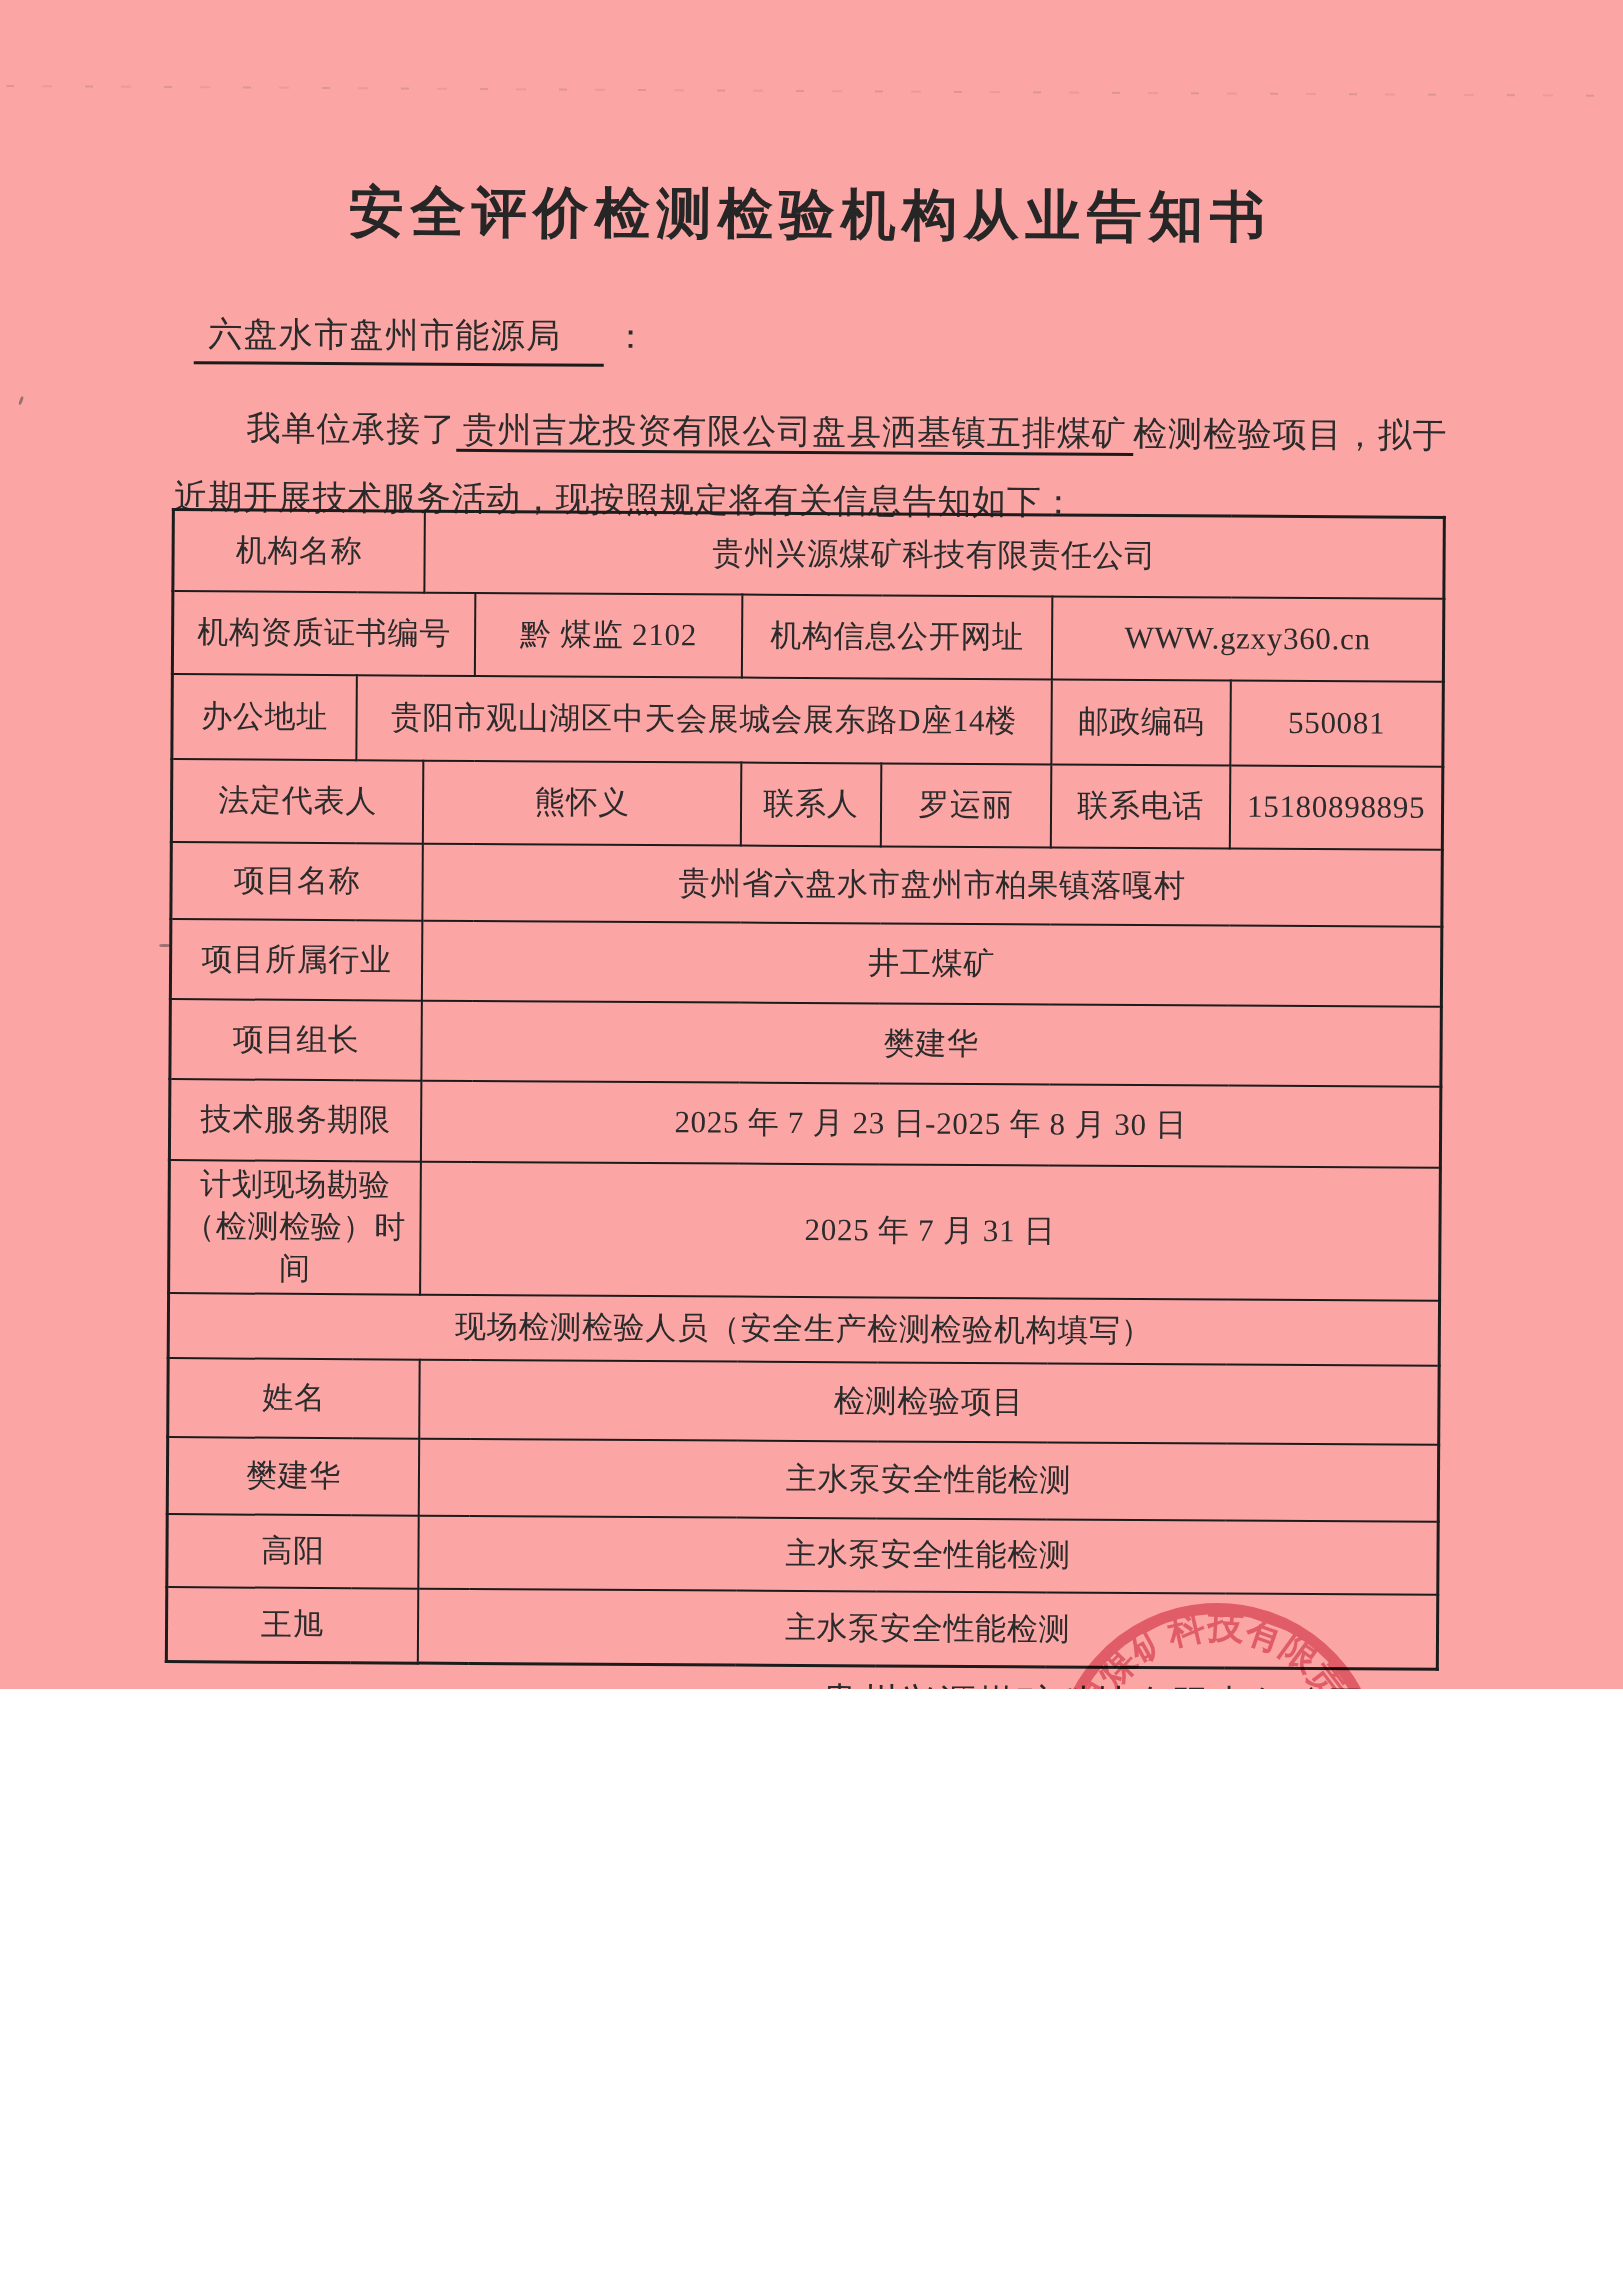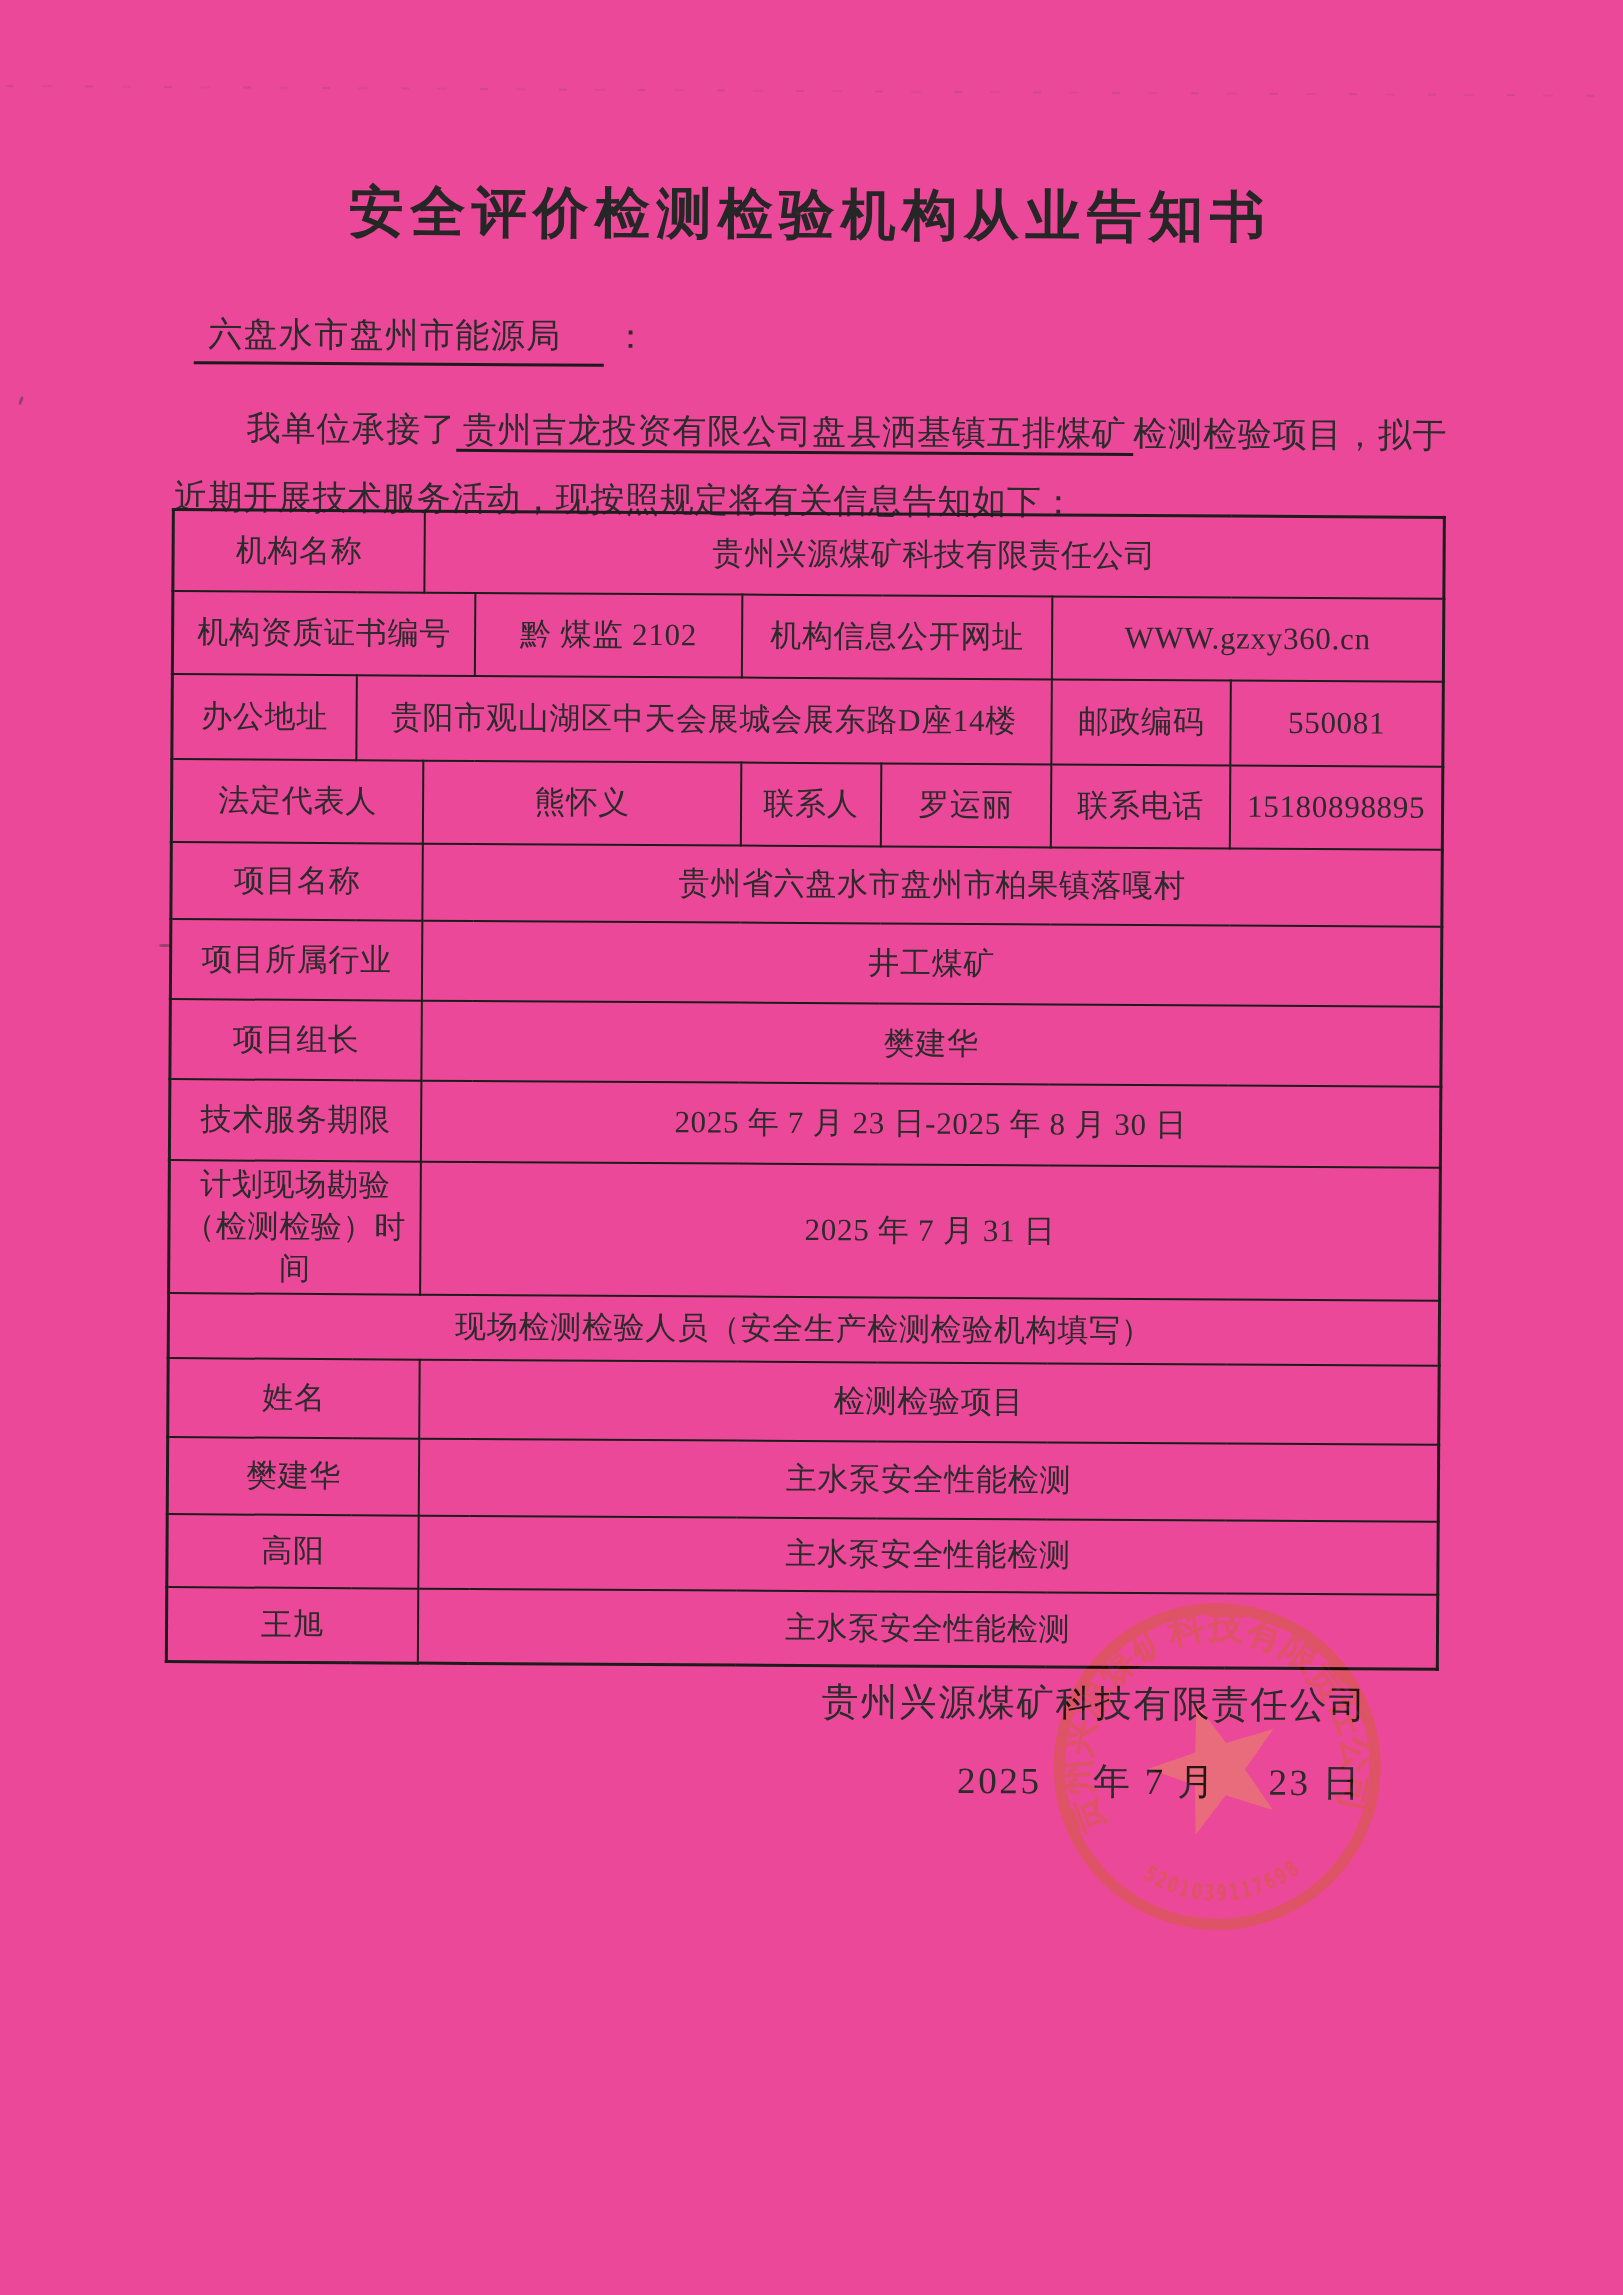--- a/index.html
+++ b/index.html
@@ -1,21 +1,21 @@
 <!DOCTYPE html>
 <html style="font-size:10.5px"><head>
 <meta charset="utf-8">
 <style>
   * { margin:0; padding:0; box-sizing:border-box; }
   html,body { background:#ffffff; }
   body { font-family:"Liberation Serif","DejaVu Serif",serif; color:#2b2b2b; }
 
   .page {
-    position:relative; width:1623px; height:2295px;
-    background:#ec4899; overflow:hidden;
+    position:relative; width:1623px; height:1689px;
+    background:#fca5a5; overflow:hidden;
   }
   .sheet {
     position:absolute; inset:0;
     transform:rotate(0.35deg);
     transform-origin:50% 0;
   }
 
   
   .noise-line {
     position:absolute; top:90px; left:6.5px; width:1597px; height:2px;

